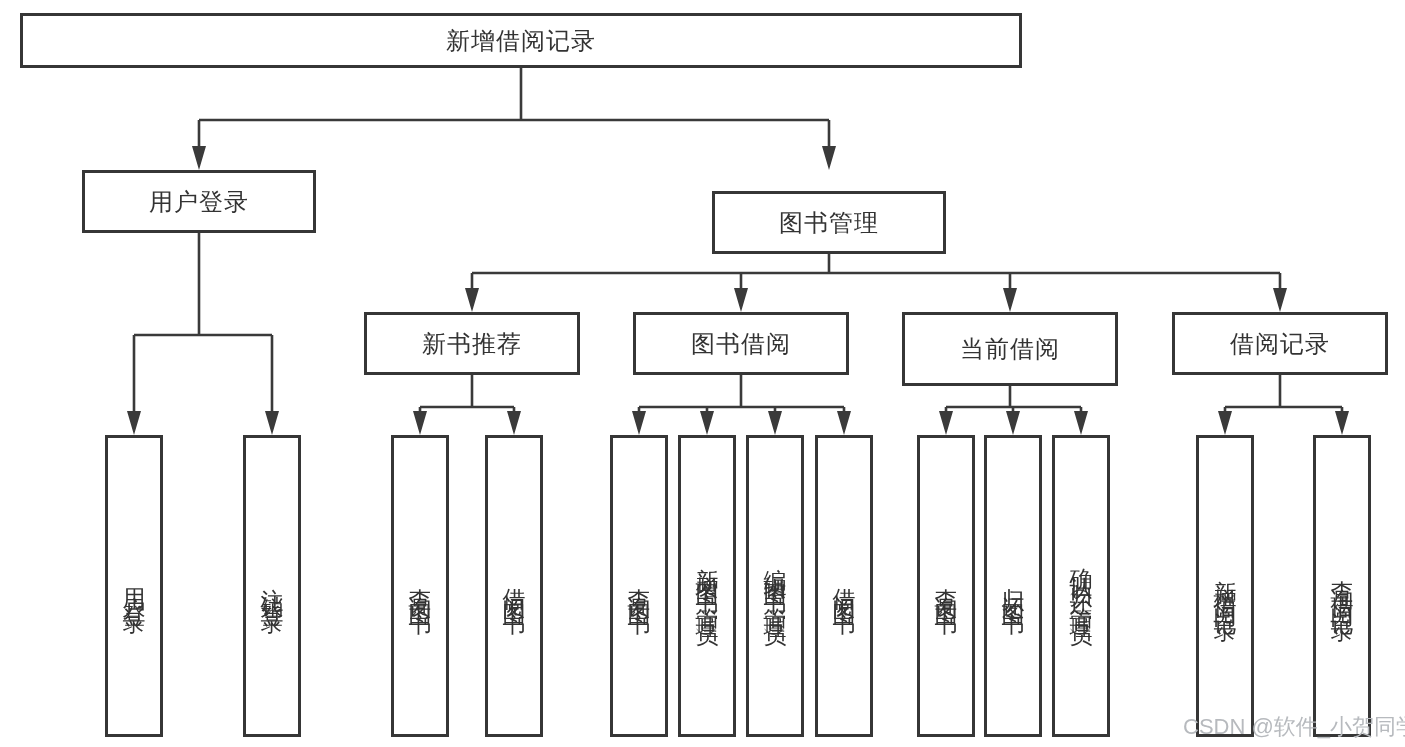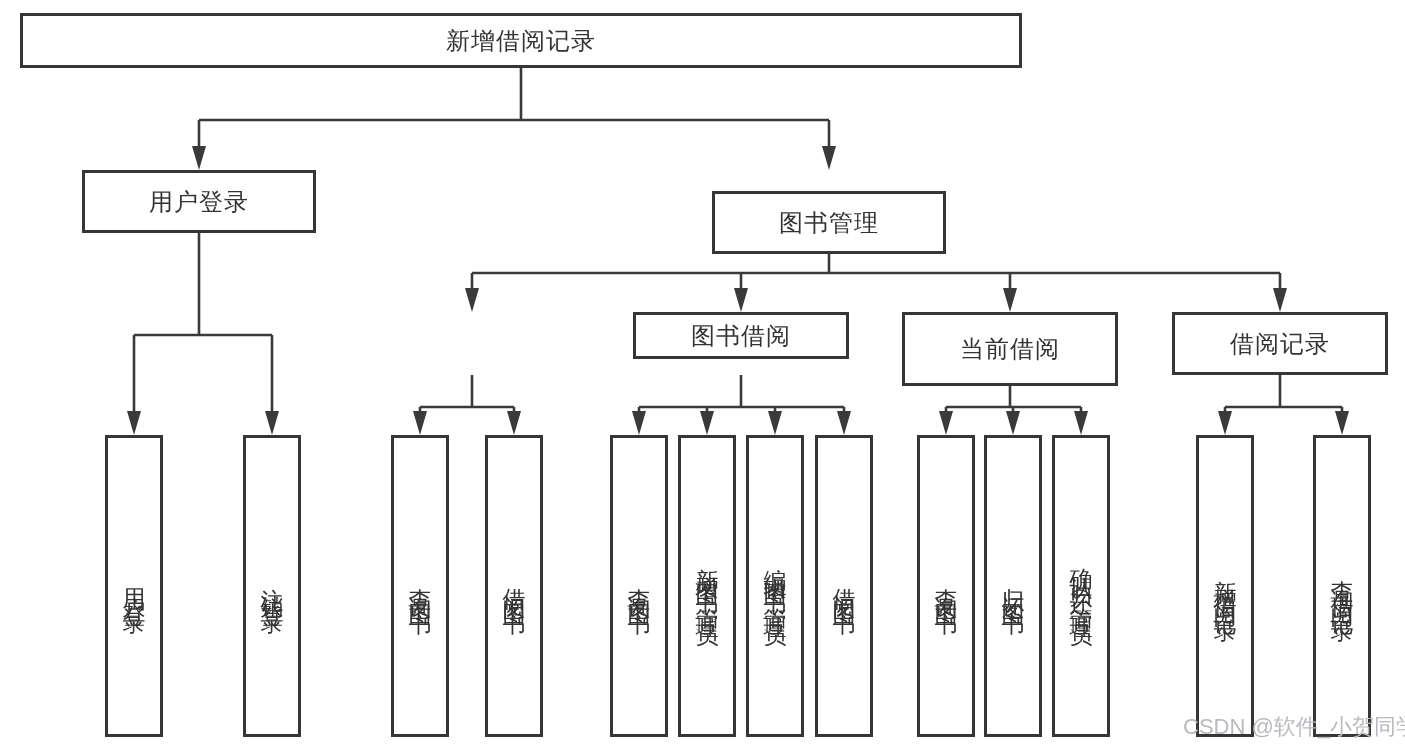--- a/index.html
+++ b/index.html
@@ -70,21 +70,22 @@
              M632,411 h14 L639,435 Z  M700,411 h14 L707,435 Z  M768,411 h14 L775,435 Z  M837,411 h14 L844,435 Z
              M939,411 h14 L946,435 Z  M1006,411 h14 L1013,435 Z  M1074,411 h14 L1081,435 Z
              M1218,411 h14 L1225,435 Z  M1335,411 h14 L1342,435 Z" fill="#3a3a3a" stroke="none"></path>
   </svg>
 
   <div class="box h-box" style="left:20px; top:13px; width:1002px; height:55px;">新增借阅记录</div>
 
   <div class="box h-box" style="left:82px; top:170px; width:234px; height:63px;">用户登录</div>
   <div class="box h-box" style="left:712px; top:170px; width:234px; height:63px;margin-top:21px;">图书管理</div>
 
-  <div class="box h-box" style="left:633px; top:312px; width:216px; height:47px;">图书借阅</div>
+  <div class="box h-box" style="left:364px; top:312px; width:216px; height:63px;">新书推荐</div>
+  <div class="box h-box" style="left:633px; top:312px; width:216px; height:63px;">图书借阅</div>
   <div class="box h-box" style="left:902px; top:312px; width:216px; height:74px;">当前借阅</div>
   <div class="box h-box" style="left:1172px; top:312px; width:216px; height:63px;">借阅记录</div>
 
   <div class="box v-box" style="left:105px; top:435px; width:58px; height:302px;">用户登录</div>
   <div class="box v-box" style="left:243px; top:435px; width:58px; height:302px;">注销登录</div>
 
   <div class="box v-box" style="left:391px; top:435px; width:58px; height:302px;">查询图书</div>
   <div class="box v-box" style="left:485px; top:435px; width:58px; height:302px;">借阅图书</div>
 
   <div class="box v-box" style="left:610px; top:435px; width:58px; height:302px;">查询图书</div>

